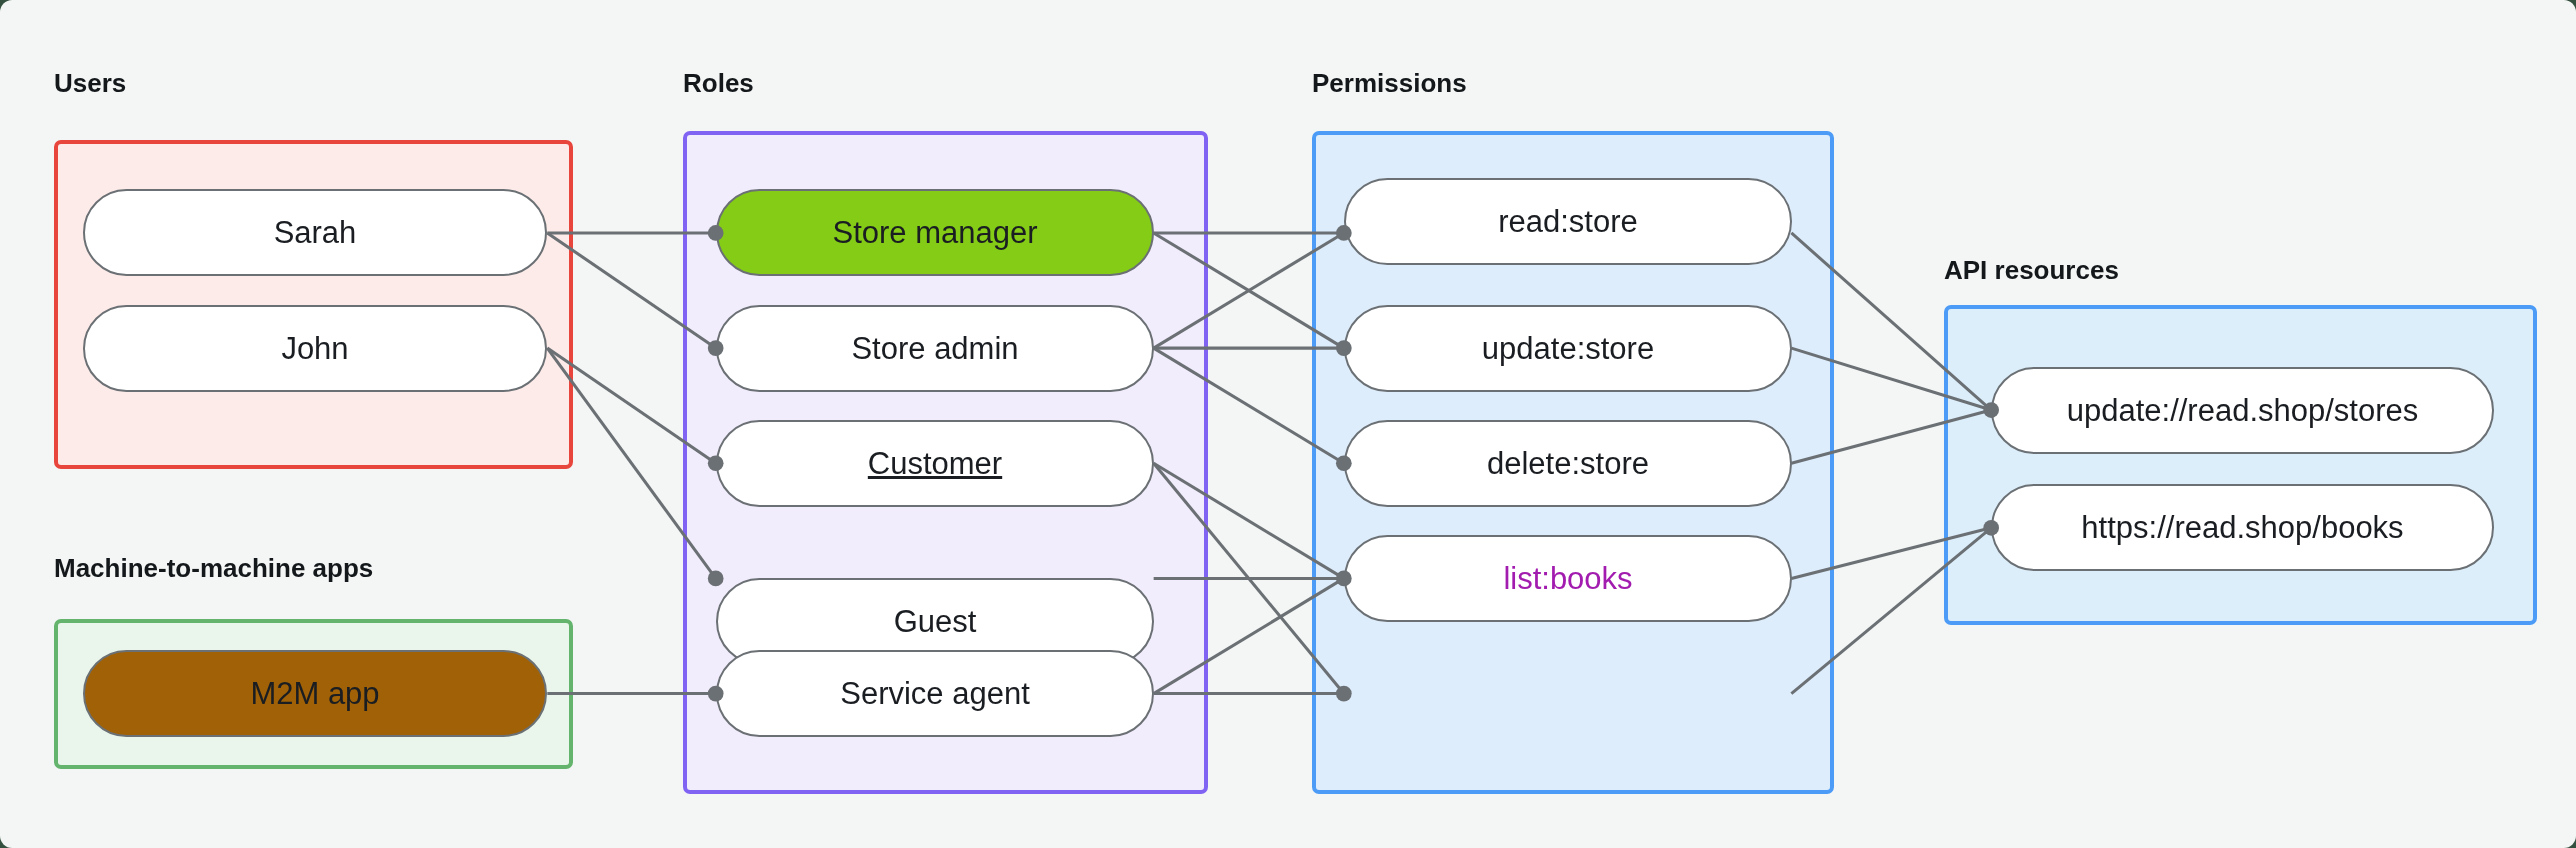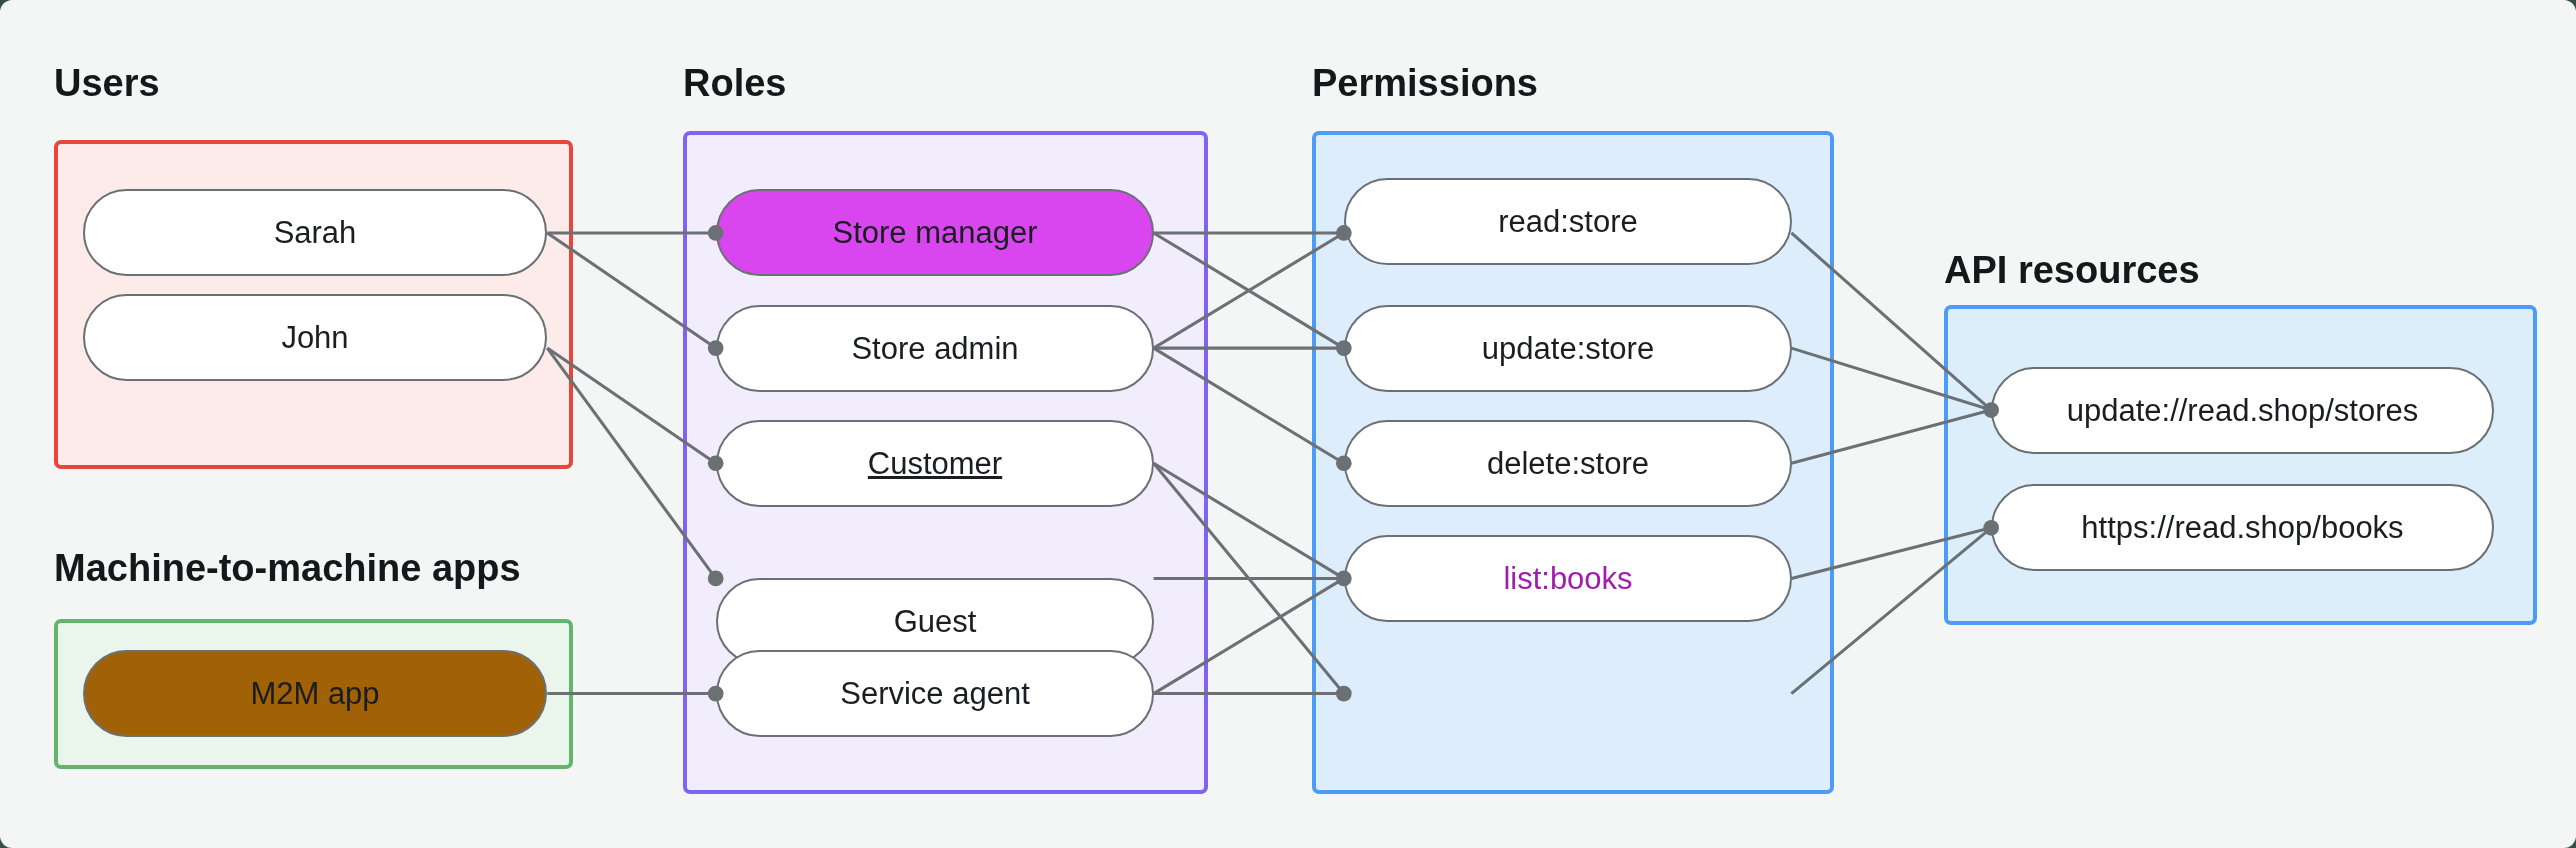--- a/index.html
+++ b/index.html
@@ -24,21 +24,21 @@
     position: absolute;
     border: 4.4px solid #888;
     border-radius: 7px;
     box-sizing: border-box;
     z-index: 1;
   }
   .group-label {
     position: absolute;
     height: 45px;
     line-height: 45px;
-    font-size: 38px;
+    font-size: 26px;
     font-weight: 600;
     color: #14181b;
     white-space: nowrap;
     z-index: 5;
     letter-spacing: 0px;
   }
   svg.layer {
     position: absolute;
     left: 0; top: 0;
     width: 2576px;
@@ -106,27 +106,27 @@
       <line x1="2053" y1="399" x2="2282" y2="470" stroke="#6b7074" stroke-width="3.5"></line>
       <line x1="2053" y1="531" x2="2282" y2="470" stroke="#6b7074" stroke-width="3.5"></line>
       <line x1="2053" y1="663" x2="2282" y2="605" stroke="#6b7074" stroke-width="3.5"></line>
       <line x1="2053" y1="795" x2="2282" y2="605" stroke="#6b7074" stroke-width="3.5"></line>
     </svg>
 
   <div class="nodes-layer" id="nodes-layer">
       <div class="pill" style="left: 83px; top: 189px; width: 464px; height: 87px; border-color: rgb(107, 112, 116); background: rgb(255, 255, 255);">
         <span style="color: rgb(26, 29, 33);">Sarah</span>
       </div>
-      <div class="pill" style="left: 83px; top: 294px; width: 464px; height: 87px; border-color: rgb(107, 112, 116); background: rgb(255, 255, 255);">
+      <div class="pill" style="left: 83px; top: 305px; width: 464px; height: 87px; border-color: rgb(107, 112, 116); background: rgb(255, 255, 255);">
         <span style="color: rgb(26, 29, 33);">John</span>
       </div>
       <div class="pill" style="left: 83px; top: 650px; width: 464px; height: 87px; border-color: rgb(107, 112, 116); background: #a16207;">
         <span style="color: rgb(26, 29, 33);">M2M app</span>
       </div>
-      <div class="pill" style="left: 716px; top: 189px; width: 438px; height: 87px; border-color: rgb(107, 112, 116); background: #d946ef;">
+      <div class="pill" style="left: 716px; top: 189px; width: 438px; height: 87px; border-color: rgb(107, 112, 116); background: #84cc16;">
         <span style="color: rgb(26, 29, 33);">Store manager</span>
       </div>
       <div class="pill" style="left: 716px; top: 305px; width: 438px; height: 87px; border-color: rgb(107, 112, 116); background: rgb(255, 255, 255);">
         <span style="color: rgb(26, 29, 33);">Store admin</span>
       </div>
       <div class="pill" style="left: 716px; top: 420px; width: 438px; height: 87px; border-color: rgb(107, 112, 116); background: rgb(255, 255, 255);">
         <span style="color: rgb(26, 29, 33); text-decoration: underline;">Customer</span>
       </div>
       <div class="pill" style="left: 716px; top: 535px; width: 438px; height: 87px; border-color: rgb(107, 112, 116); background: rgb(255, 255, 255); margin-top: 43px;">
         <span style="color: rgb(26, 29, 33);">Guest</span>

